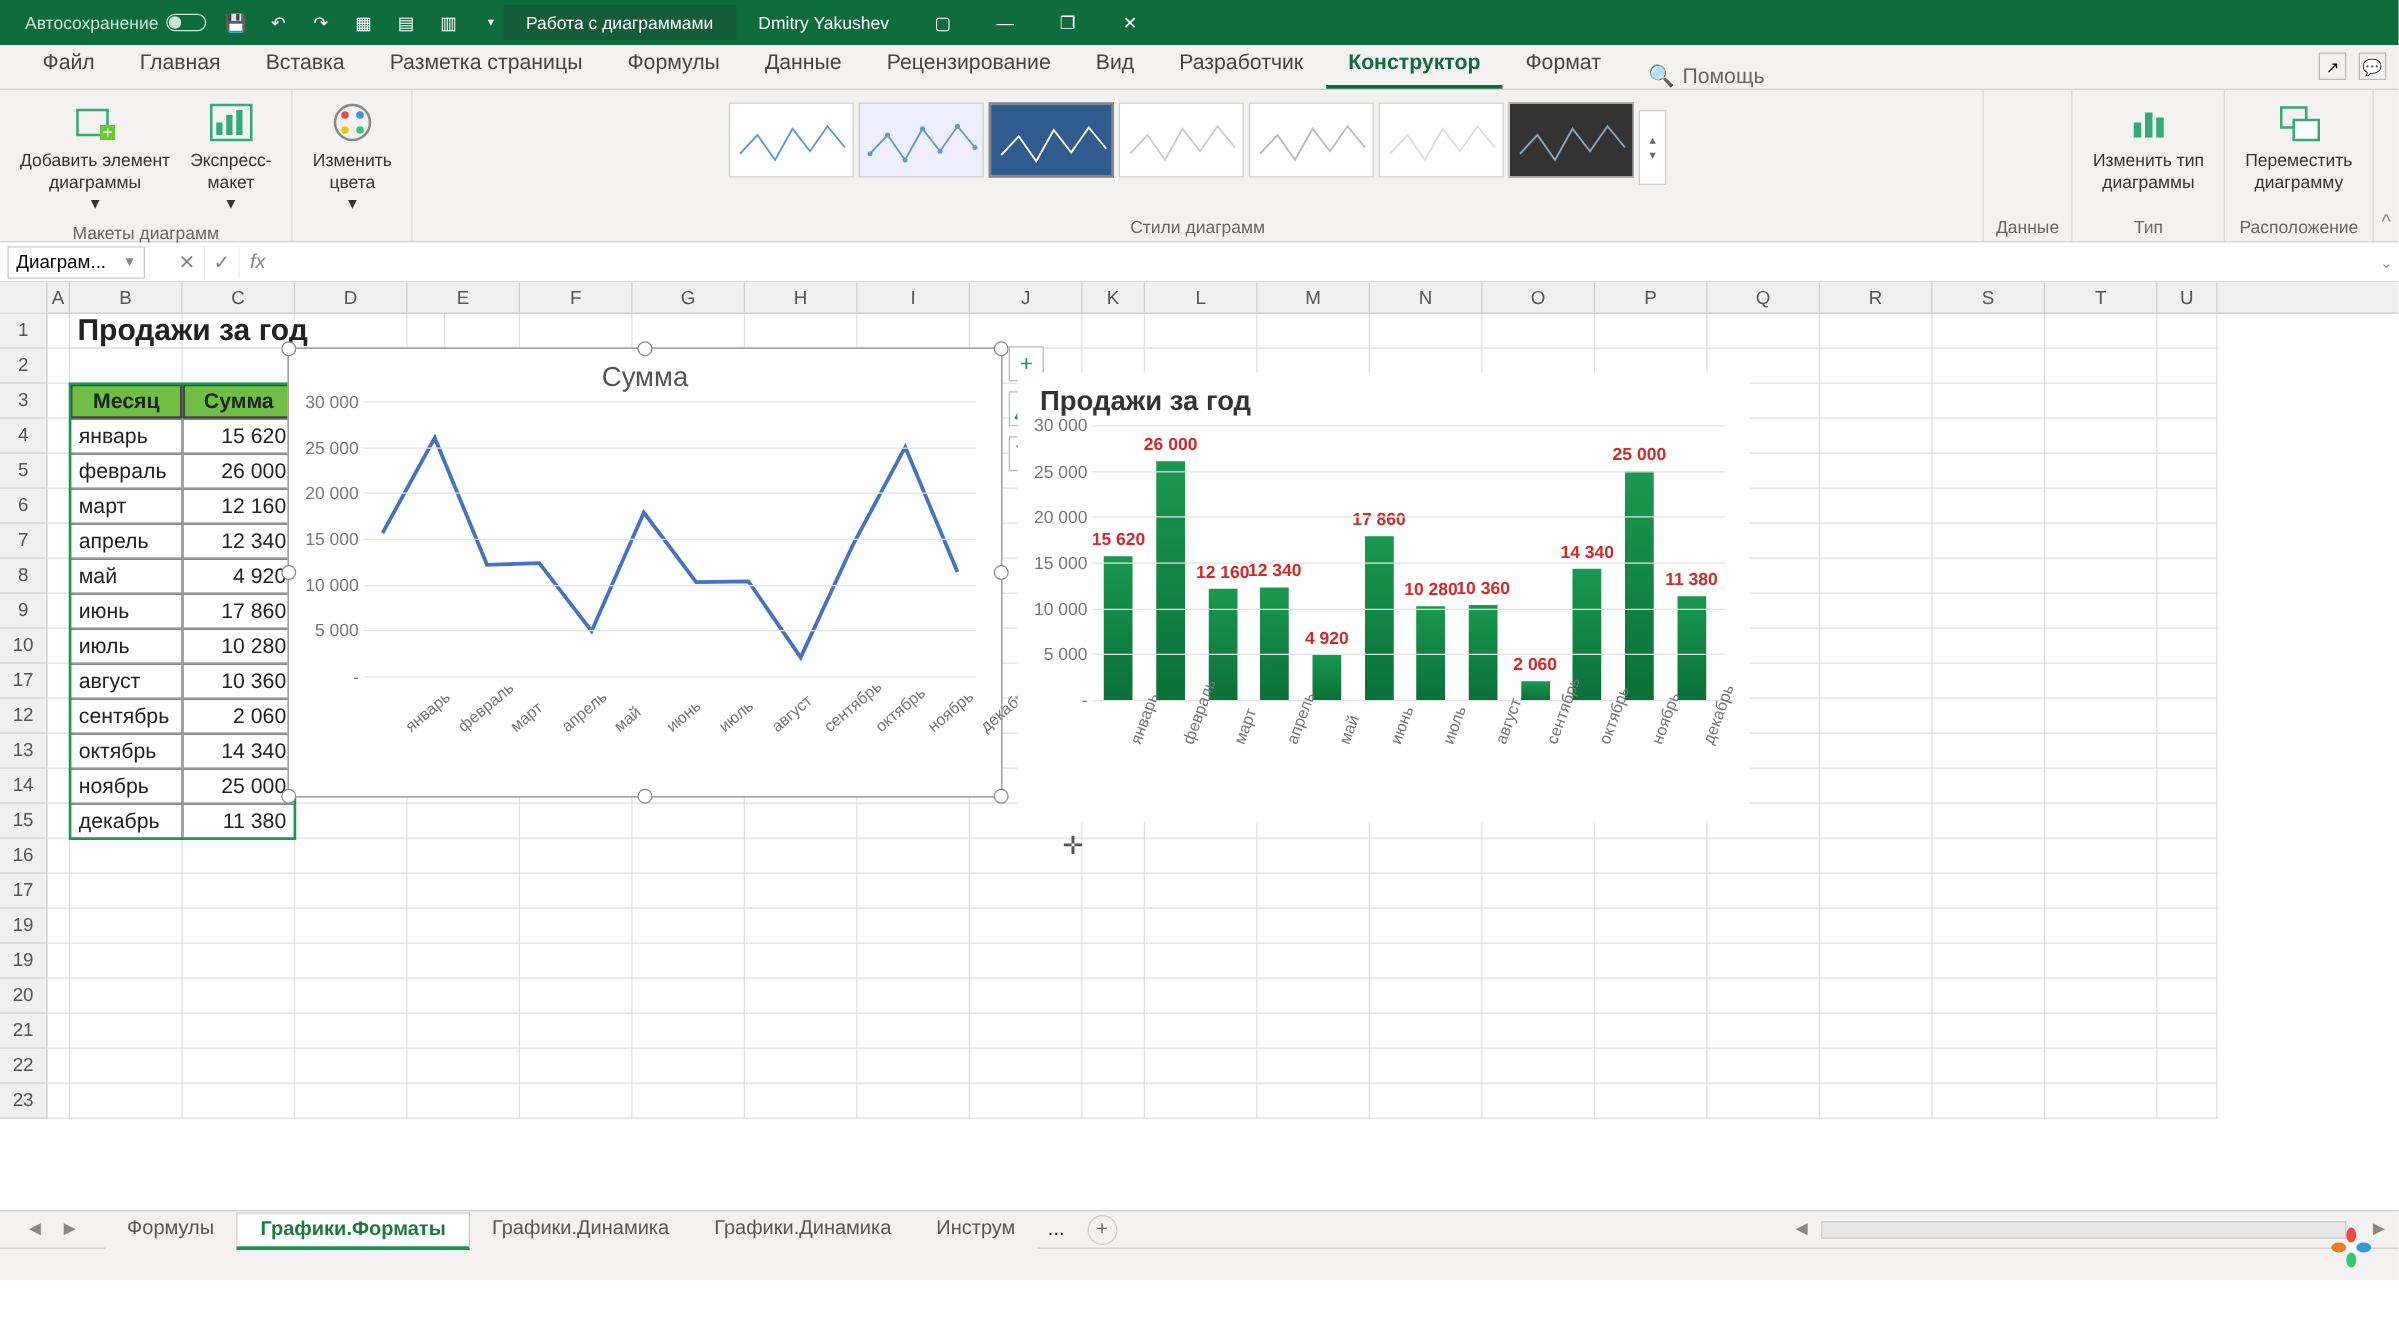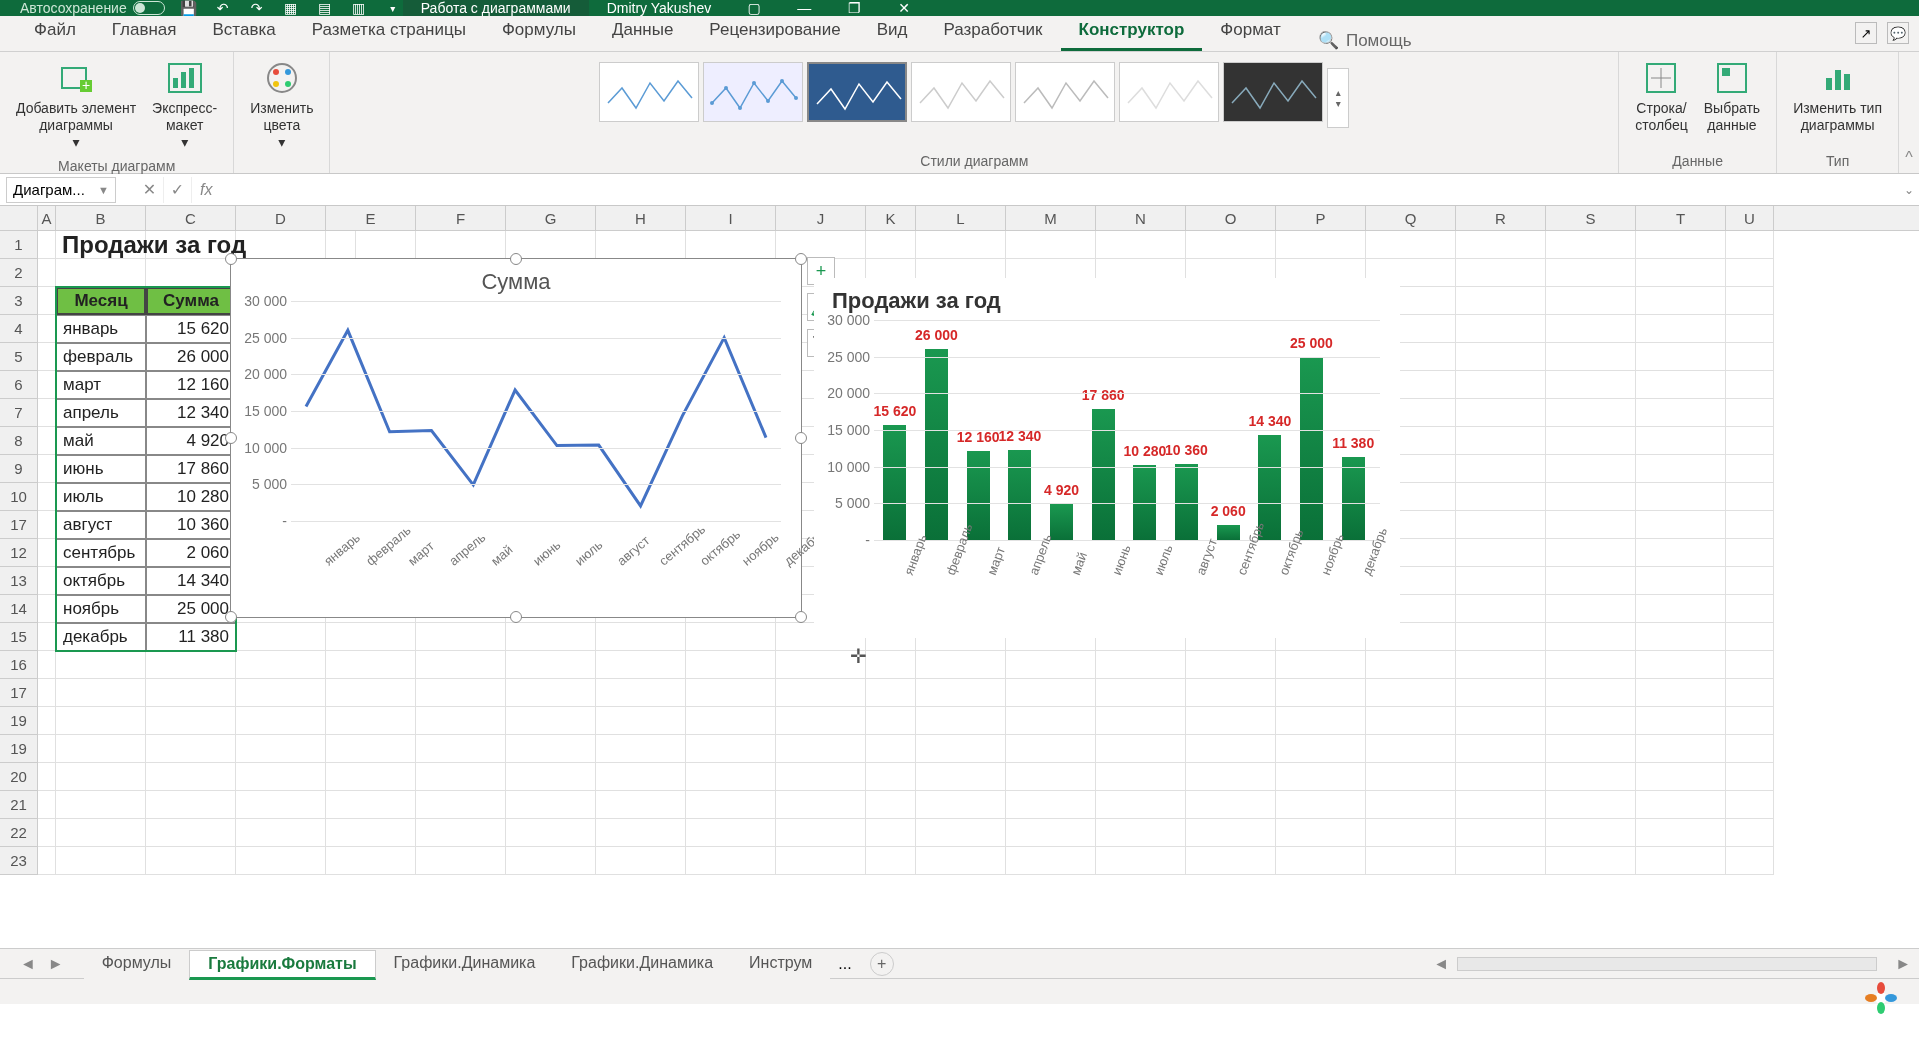--- a/index.html
+++ b/index.html
@@ -1,19 +1,19 @@
 <!DOCTYPE html>
 <html><head>
 <meta charset="utf-8">
 <style>
 * { margin:0; padding:0; box-sizing:border-box; font-family:'Segoe UI', Arial, sans-serif; }
 body { background:#fff; width:1919px; height:1056px; overflow:hidden; position:relative; }
 
 
-.titlebar { height:16px; background:#0e6b3c; color:#fff; display:flex; align-items:center; font-size:14px; }
+.titlebar { height:36px; background:#0e6b3c; color:#fff; display:flex; align-items:center; font-size:14px; }
 .titlebar .left { display:flex; align-items:center; gap:14px; padding-left:20px; }
 .titlebar .autosave { color:#cde6d6; font-size:14px; display:flex; align-items:center; gap:6px;}
 .toggle-off { width:32px; height:14px; border:1px solid #cde6d6; border-radius:8px; position:relative; }
 .toggle-off::after { content:""; width:10px; height:10px; border-radius:50%; background:#cde6d6; position:absolute; left:1px; top:1px; }
 .tb-icon { width:20px; height:20px; display:flex; align-items:center; justify-content:center; color:#fff; }
 .titlebar .center { flex:1; text-align:center; color:#fff; }
 .titlebar .right { display:flex; align-items:center; gap:0; }
 .titlebar .tool-tab { padding:6px 18px; color:#fff; }
 .titlebar .tool-tab.active { background:#155c39; }
 .win-btn { width:50px; height:30px; display:flex; align-items:center; justify-content:center; color:#fff; font-size:14px; }
@@ -227,60 +227,51 @@
           <svg width="100" height="60">
             <polyline points="8,40 22,25 36,45 50,20 64,38 78,18 92,35" fill="none" stroke="#8ab" stroke-width="1.5"></polyline>
           </svg>
         </div>
       <div class="gallery-more">▴<br>▾</div>
     </div>
     <div class="ribbon-group-label">Стили диаграмм</div>
   </div>
 
   <div class="ribbon-group">
-    <div class="ribbon-row">
-      <div class="ribbon-btn">
-        <div class="icn">
-            <svg width="36" height="36">
-              <rect x="4" y="4" width="28" height="28" fill="none" stroke="#3a7" stroke-width="2"></rect>
-              <path d="M8 18 L28 18 M18 8 L18 28" stroke="#888" stroke-width="1"></path>
-            </svg>
-          </div>
-        <span style="white-space:pre-line;">Строка/
-столбец</span>
-      </div>
-      <div class="ribbon-btn">
-        <div class="icn">
-            <svg width="36" height="36">
-              <rect x="4" y="4" width="28" height="28" fill="none" stroke="#3a7" stroke-width="2"></rect>
-              <rect x="8" y="8" width="8" height="8" fill="#3a7"></rect>
-            </svg>
-          </div>
-        <span style="white-space:pre-line;">Выбрать
-данные</span>
-      </div>
-    </div>
     <div class="ribbon-group-label">Данные</div>
   </div>
 
   <div class="ribbon-group">
     <div class="ribbon-btn">
       <div class="icn">
           <svg width="36" height="36">
             <rect x="6" y="18" width="6" height="12" fill="#3a7"></rect>
             <rect x="15" y="10" width="6" height="20" fill="#3a7"></rect>
             <rect x="24" y="14" width="6" height="16" fill="#3a7"></rect>
           </svg>
         </div>
       <span style="white-space:pre-line;">Изменить тип
 диаграммы</span>
     </div>
     <div class="ribbon-group-label">Тип</div>
   </div>
 
+  <div class="ribbon-group">
+    <div class="ribbon-btn">
+      <div class="icn">
+          <svg width="36" height="36">
+            <rect x="4" y="6" width="20" height="16" fill="none" stroke="#3a7" stroke-width="2"></rect>
+            <rect x="14" y="16" width="20" height="16" fill="#fff" stroke="#3a7" stroke-width="2"></rect>
+          </svg>
+        </div>
+      <span style="white-space:pre-line;">Переместить
+диаграмму</span>
+    </div>
+    <div class="ribbon-group-label">Расположение</div>
+  </div>
   <div style="width:20px; display:flex; align-items:flex-end; justify-content:center; color:#888; padding-bottom:6px;">^</div>
 </div>
 
 <div class="formula-bar">
   <div class="name-box">
       <span>Диаграм...</span>
       <span style="color:#888;font-size:11px;">▼</span>
     </div>
   <div style="width:20px;"></div>
   <div class="fb-btn">✕</div>

